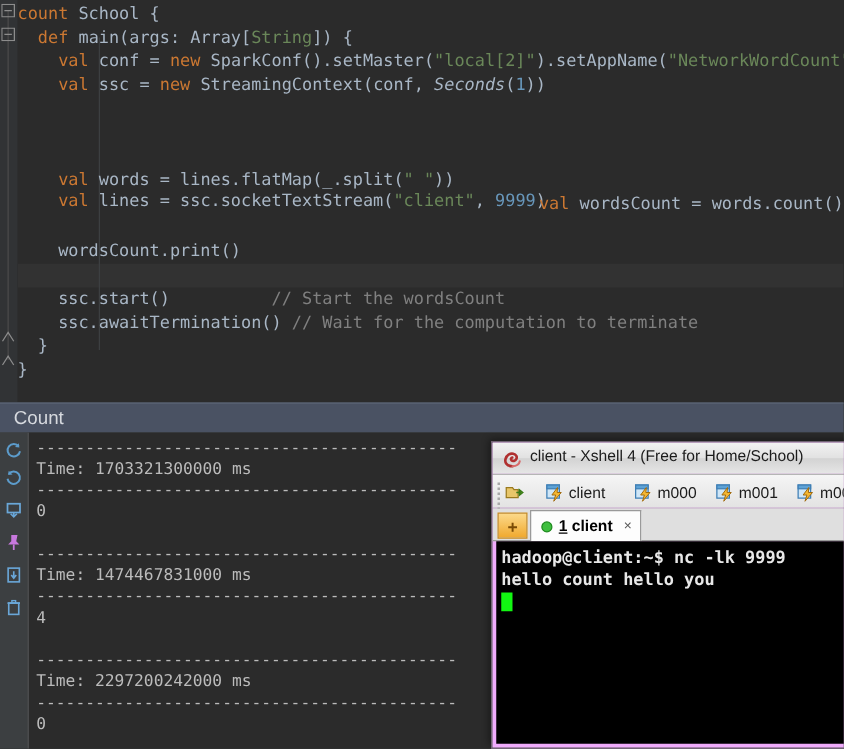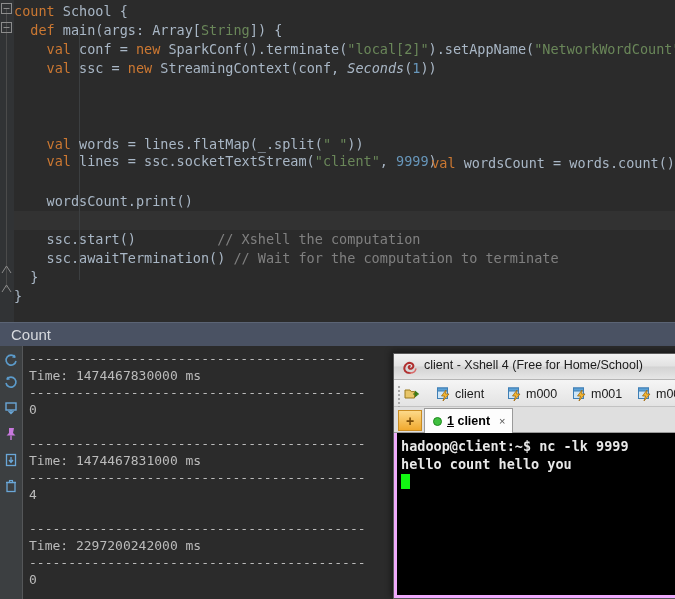--- a/index.html
+++ b/index.html
@@ -223,31 +223,31 @@
         </svg>
       </div>
     </div>
 
     <div class="code-area">
       <div class="caret-line" style="top: 211px;"></div>
       <div class="indent-guide" style="top:30px;height:250px;left:65px;"></div>
       <div id="code-lines">
           <div class="code-line" style="top: 2px;"><span class="kw">count</span><span class="typ"> School {</span></div>
           <div class="code-line" style="top: 21px;"><span class="typ">  </span><span class="kw">def</span><span class="typ"> main(args: Array[</span><span class="str">String</span><span class="typ">]) {</span></div>
-          <div class="code-line" style="top: 40px;"><span class="typ">    </span><span class="kw">val</span><span class="typ"> conf = </span><span class="kw">new</span><span class="typ"> SparkConf().terminate(</span><span class="str">"local[2]"</span><span class="typ">).setAppName(</span><span class="str">"NetworkWordCount"</span></div>
+          <div class="code-line" style="top: 40px;"><span class="typ">    </span><span class="kw">val</span><span class="typ"> conf = </span><span class="kw">new</span><span class="typ"> SparkConf().setMaster(</span><span class="str">"local[2]"</span><span class="typ">).setAppName(</span><span class="str">"NetworkWordCount"</span></div>
           <div class="code-line" style="top: 59px;"><span class="typ">    </span><span class="kw">val</span><span class="typ"> ssc = </span><span class="kw">new</span><span class="typ"> StreamingContext(conf, </span><span class="typ ital">Seconds</span><span class="typ">(</span><span class="num">1</span><span class="typ">))</span></div>
           <div class="code-line" style="top: 78px;"></div>
           <div class="code-line" style="top: 110px; margin-top: 42px;"><span class="typ">    </span><span class="kw">val</span><span class="typ"> lines = ssc.socketTextStream(</span><span class="str">"client"</span><span class="typ">, </span><span class="num">9999</span><span class="typ">)</span></div>
           <div class="code-line" style="top: 116px;"></div>
           <div class="code-line" style="top: 135px;"><span class="typ">    </span><span class="kw">val</span><span class="typ"> words = lines.flatMap(_.split(</span><span class="str">" "</span><span class="typ">))</span></div>
           <div class="code-line" style="top: 154px; text-align: right;"><span class="typ">    </span><span class="kw">val</span><span class="typ"> wordsCount = words.count()</span></div>
           <div class="code-line" style="top: 173px;"></div>
           <div class="code-line" style="top: 192px;"><span class="typ">    wordsCount.print()</span></div>
           <div class="code-line" style="top: 211px;"></div>
-          <div class="code-line" style="top: 230px;"><span class="typ">    ssc.start()          </span><span class="com">// Xshell the computation</span></div>
+          <div class="code-line" style="top: 230px;"><span class="typ">    ssc.start()          </span><span class="com">// Start the wordsCount</span></div>
           <div class="code-line" style="top: 249px;"><span class="typ">    ssc.awaitTermination() </span><span class="com">// Wait for the computation to terminate</span></div>
           <div class="code-line" style="top: 268px;"><span class="typ">  }</span></div>
           <div class="code-line" style="top: 287px;"><span class="typ">}</span></div>
         </div>
     </div>
   </div>
 
   <div class="console-panel">
     <div class="console-header">
       <span class="title">Count</span>
@@ -289,21 +289,21 @@
             <rect x="3" y="3.5" width="8" height="9" fill="none" stroke="#6aa7d8" stroke-width="1.3"></rect>
             <line x1="2" y1="3.5" x2="12" y2="3.5" stroke="#6aa7d8" stroke-width="1.3"></line>
             <rect x="5.5" y="1.5" width="3" height="2" fill="none" stroke="#6aa7d8" stroke-width="1.1"></rect>
           </svg>
       </div>
     </div>
 
     <div class="console-out">
       <div id="console-lines">
           <div class="out-line" style="top: 4px; left: 6px;">-------------------------------------------</div>
-          <div class="out-line" style="top: 21px; left: 6px;">Time: 1474467830000 ms</div>
+          <div class="out-line" style="top: 21px; left: 6px;">Time: 1703321300000 ms</div>
           <div class="out-line" style="top: 38px; left: 6px;">-------------------------------------------</div>
           <div class="out-line" style="top: 55px; left: 6px;">0</div>
           <div class="out-line" style="top: 72px; left: 6px;"></div>
           <div class="out-line" style="top: 89px; left: 6px;">-------------------------------------------</div>
           <div class="out-line" style="top: 106px; left: 6px;">Time: 1474467831000 ms</div>
           <div class="out-line" style="top: 123px; left: 6px;">-------------------------------------------</div>
           <div class="out-line" style="top: 140px; left: 6px;">4</div>
           <div class="out-line" style="top: 157px; left: 6px;"></div>
           <div class="out-line" style="top: 174px; left: 6px;">-------------------------------------------</div>
           <div class="out-line" style="top: 191px; left: 6px;">Time: 2297200242000 ms</div>

